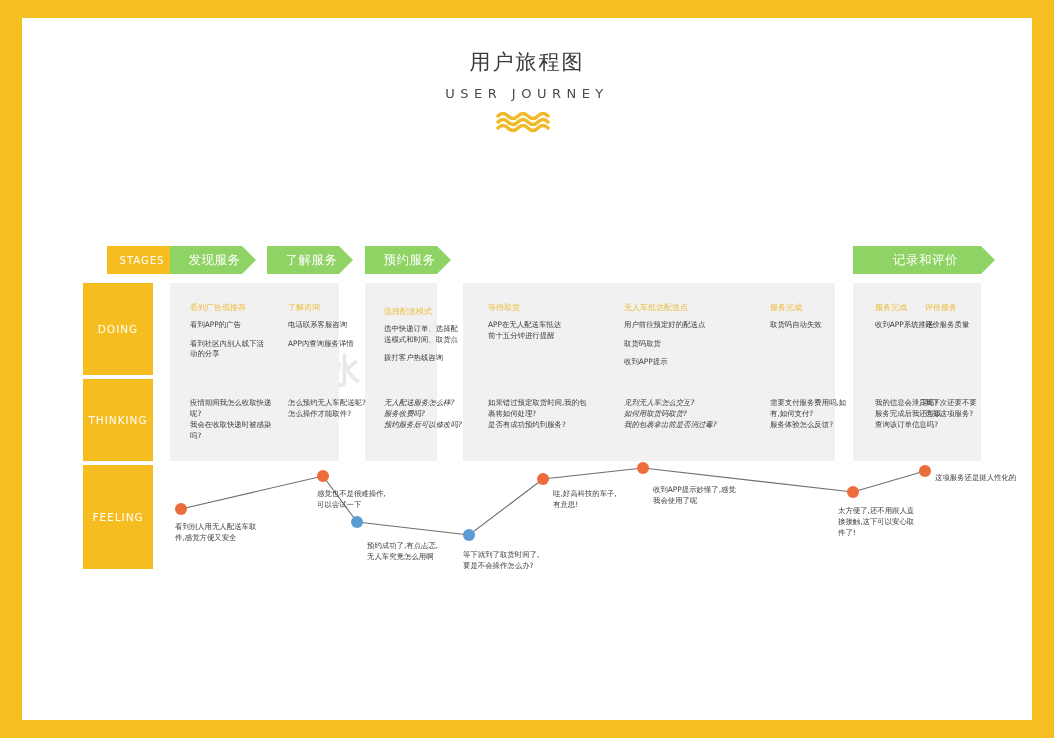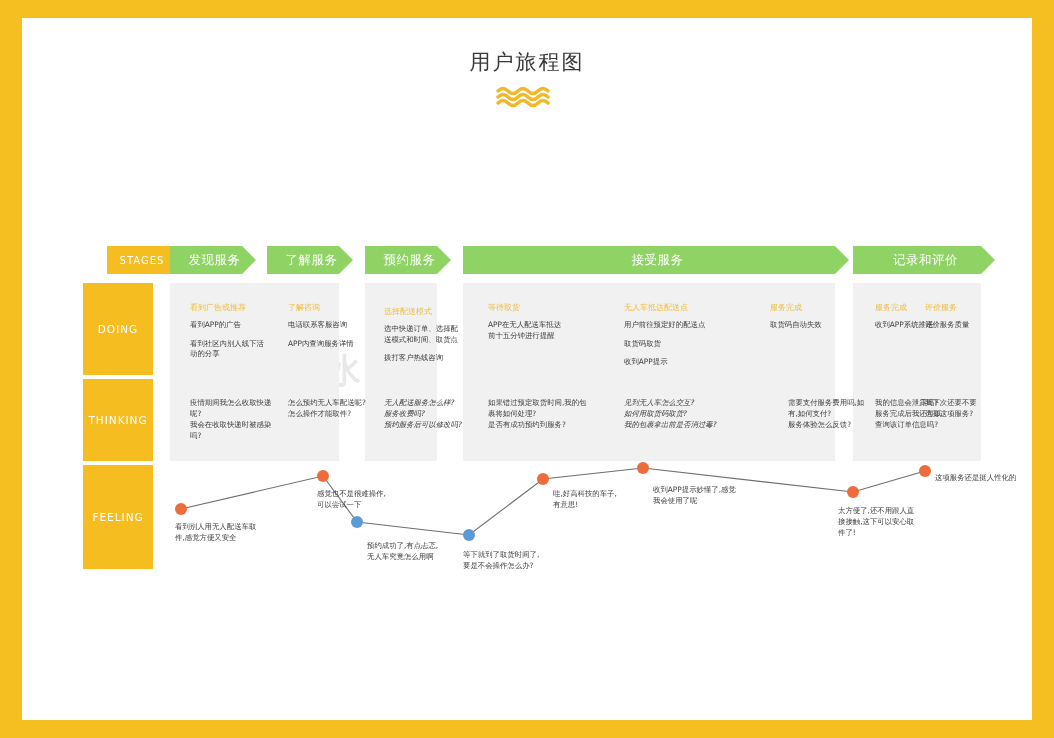--- a/index.html
+++ b/index.html
@@ -110,20 +110,21 @@
     pointer-events: none;
   }
 </style>
 </head>
 <body>
 
 <div id="canvas">
 
   <div class="title-block">
     <div class="title-cn">用户旅程图</div>
+    <div class="title-en">USER JOURNEY</div>
     <div class="title-wave">
       <svg width="62" height="22" viewBox="0 0 62 22">
         <path d="M2 5 q5 -5 10 0 t10 0 t10 0 t10 0 t10 0" stroke="#f0b92a" stroke-width="3.4" fill="none" stroke-linecap="round"></path>
         <path d="M2 11 q5 -5 10 0 t10 0 t10 0 t10 0 t10 0" stroke="#f0b92a" stroke-width="3.4" fill="none" stroke-linecap="round"></path>
         <path d="M2 17 q5 -5 10 0 t10 0 t10 0 t10 0 t10 0" stroke="#f0b92a" stroke-width="3.4" fill="none" stroke-linecap="round"></path>
       </svg>
     </div>
   </div>
 
   <div class="watermark">非会员水印</div>
@@ -137,23 +138,20 @@
 
     <div class="chevron" style="left:148px; top:228px; width:72px;">
       <span>发现服务</span>
     </div>
     <div class="chevron" style="left:245px; top:228px; width:72px;">
       <span>了解服务</span>
     </div>
     <div class="chevron" style="left:343px; top:228px; width:72px;">
       <span>预约服务</span>
     </div>
-    <div class="chevron" style="left:441px; top:228px; width:372px;">
-      <span>接受服务</span>
-    </div>
     <div class="chevron" style="left:831px; top:228px; width:128px;">
       <span>记录和评价</span>
     </div>
 
     <div class="panel" style="left:148px; top:265px; width:169px; height:178px;"></div>
     <div class="panel" style="left:343px; top:265px; width:72px; height:178px;"></div>
     <div class="panel" style="left:441px; top:265px; width:372px; height:178px;"></div>
     <div class="panel" style="left:831px; top:265px; width:128px; height:178px;"></div>
 
     <div class="cellgroup" style="left:168px; top:284px; width:80px;">
@@ -220,21 +218,21 @@
     <div class="cellgroup" style="left:466px; top:379px; width:108px;">
       <div class="think-line">如果错过预定取货时间,我的包
 裹将如何处理?
 是否有成功预约到服务?</div>
     </div>
     <div class="cellgroup" style="left:602px; top:379px; width:120px;font-style:italic;">
       <div class="think-line">见到无人车怎么交互?
 如何用取货码取货?
 我的包裹拿出前是否消过毒?</div>
     </div>
-    <div class="cellgroup" style="left:748px; top:379px; width:82px;margin-left:18px;">
+    <div class="cellgroup" style="left:748px; top:379px; width:82px;">
       <div class="think-line">需要支付服务费用吗,如
 有,如何支付?
 服务体验怎么反馈?</div>
     </div>
     <div class="cellgroup" style="left:853px; top:379px; width:72px;">
       <div class="think-line">我的信息会泄露吗?
 服务完成后我还可以
 查询该订单信息吗?</div>
     </div>
     <div class="cellgroup" style="left:903px; top:379px; width:62px;">

